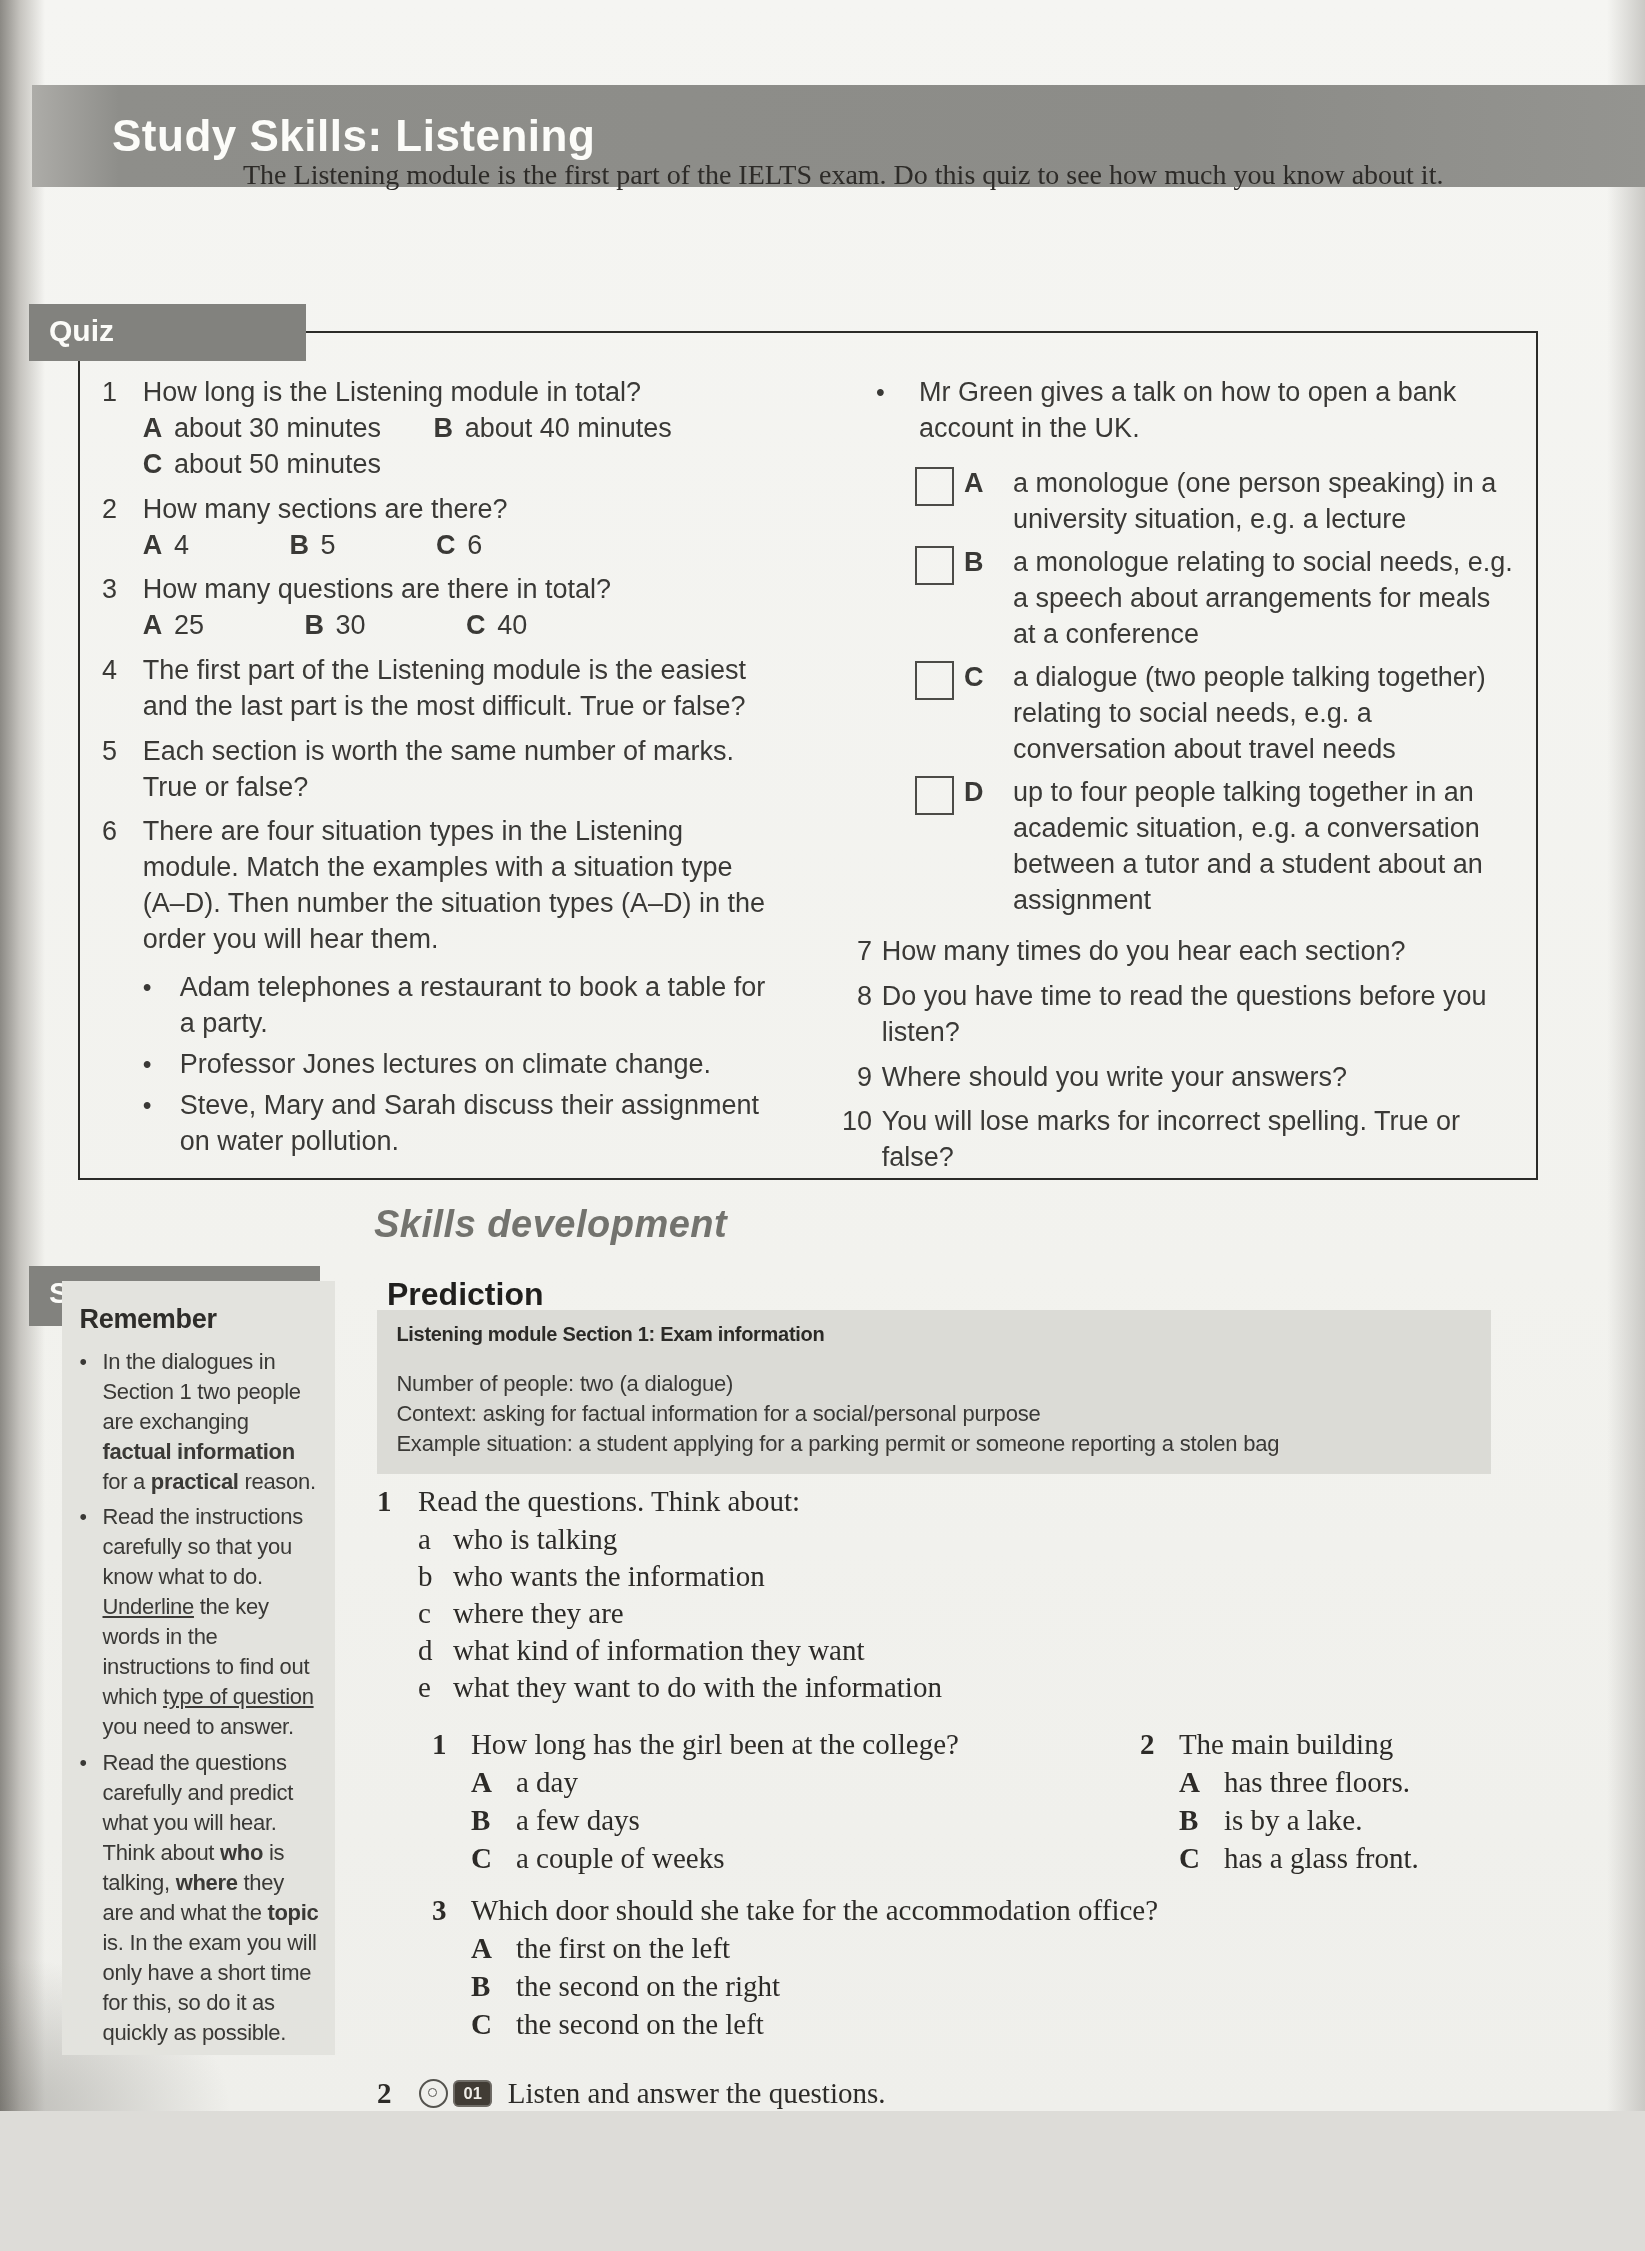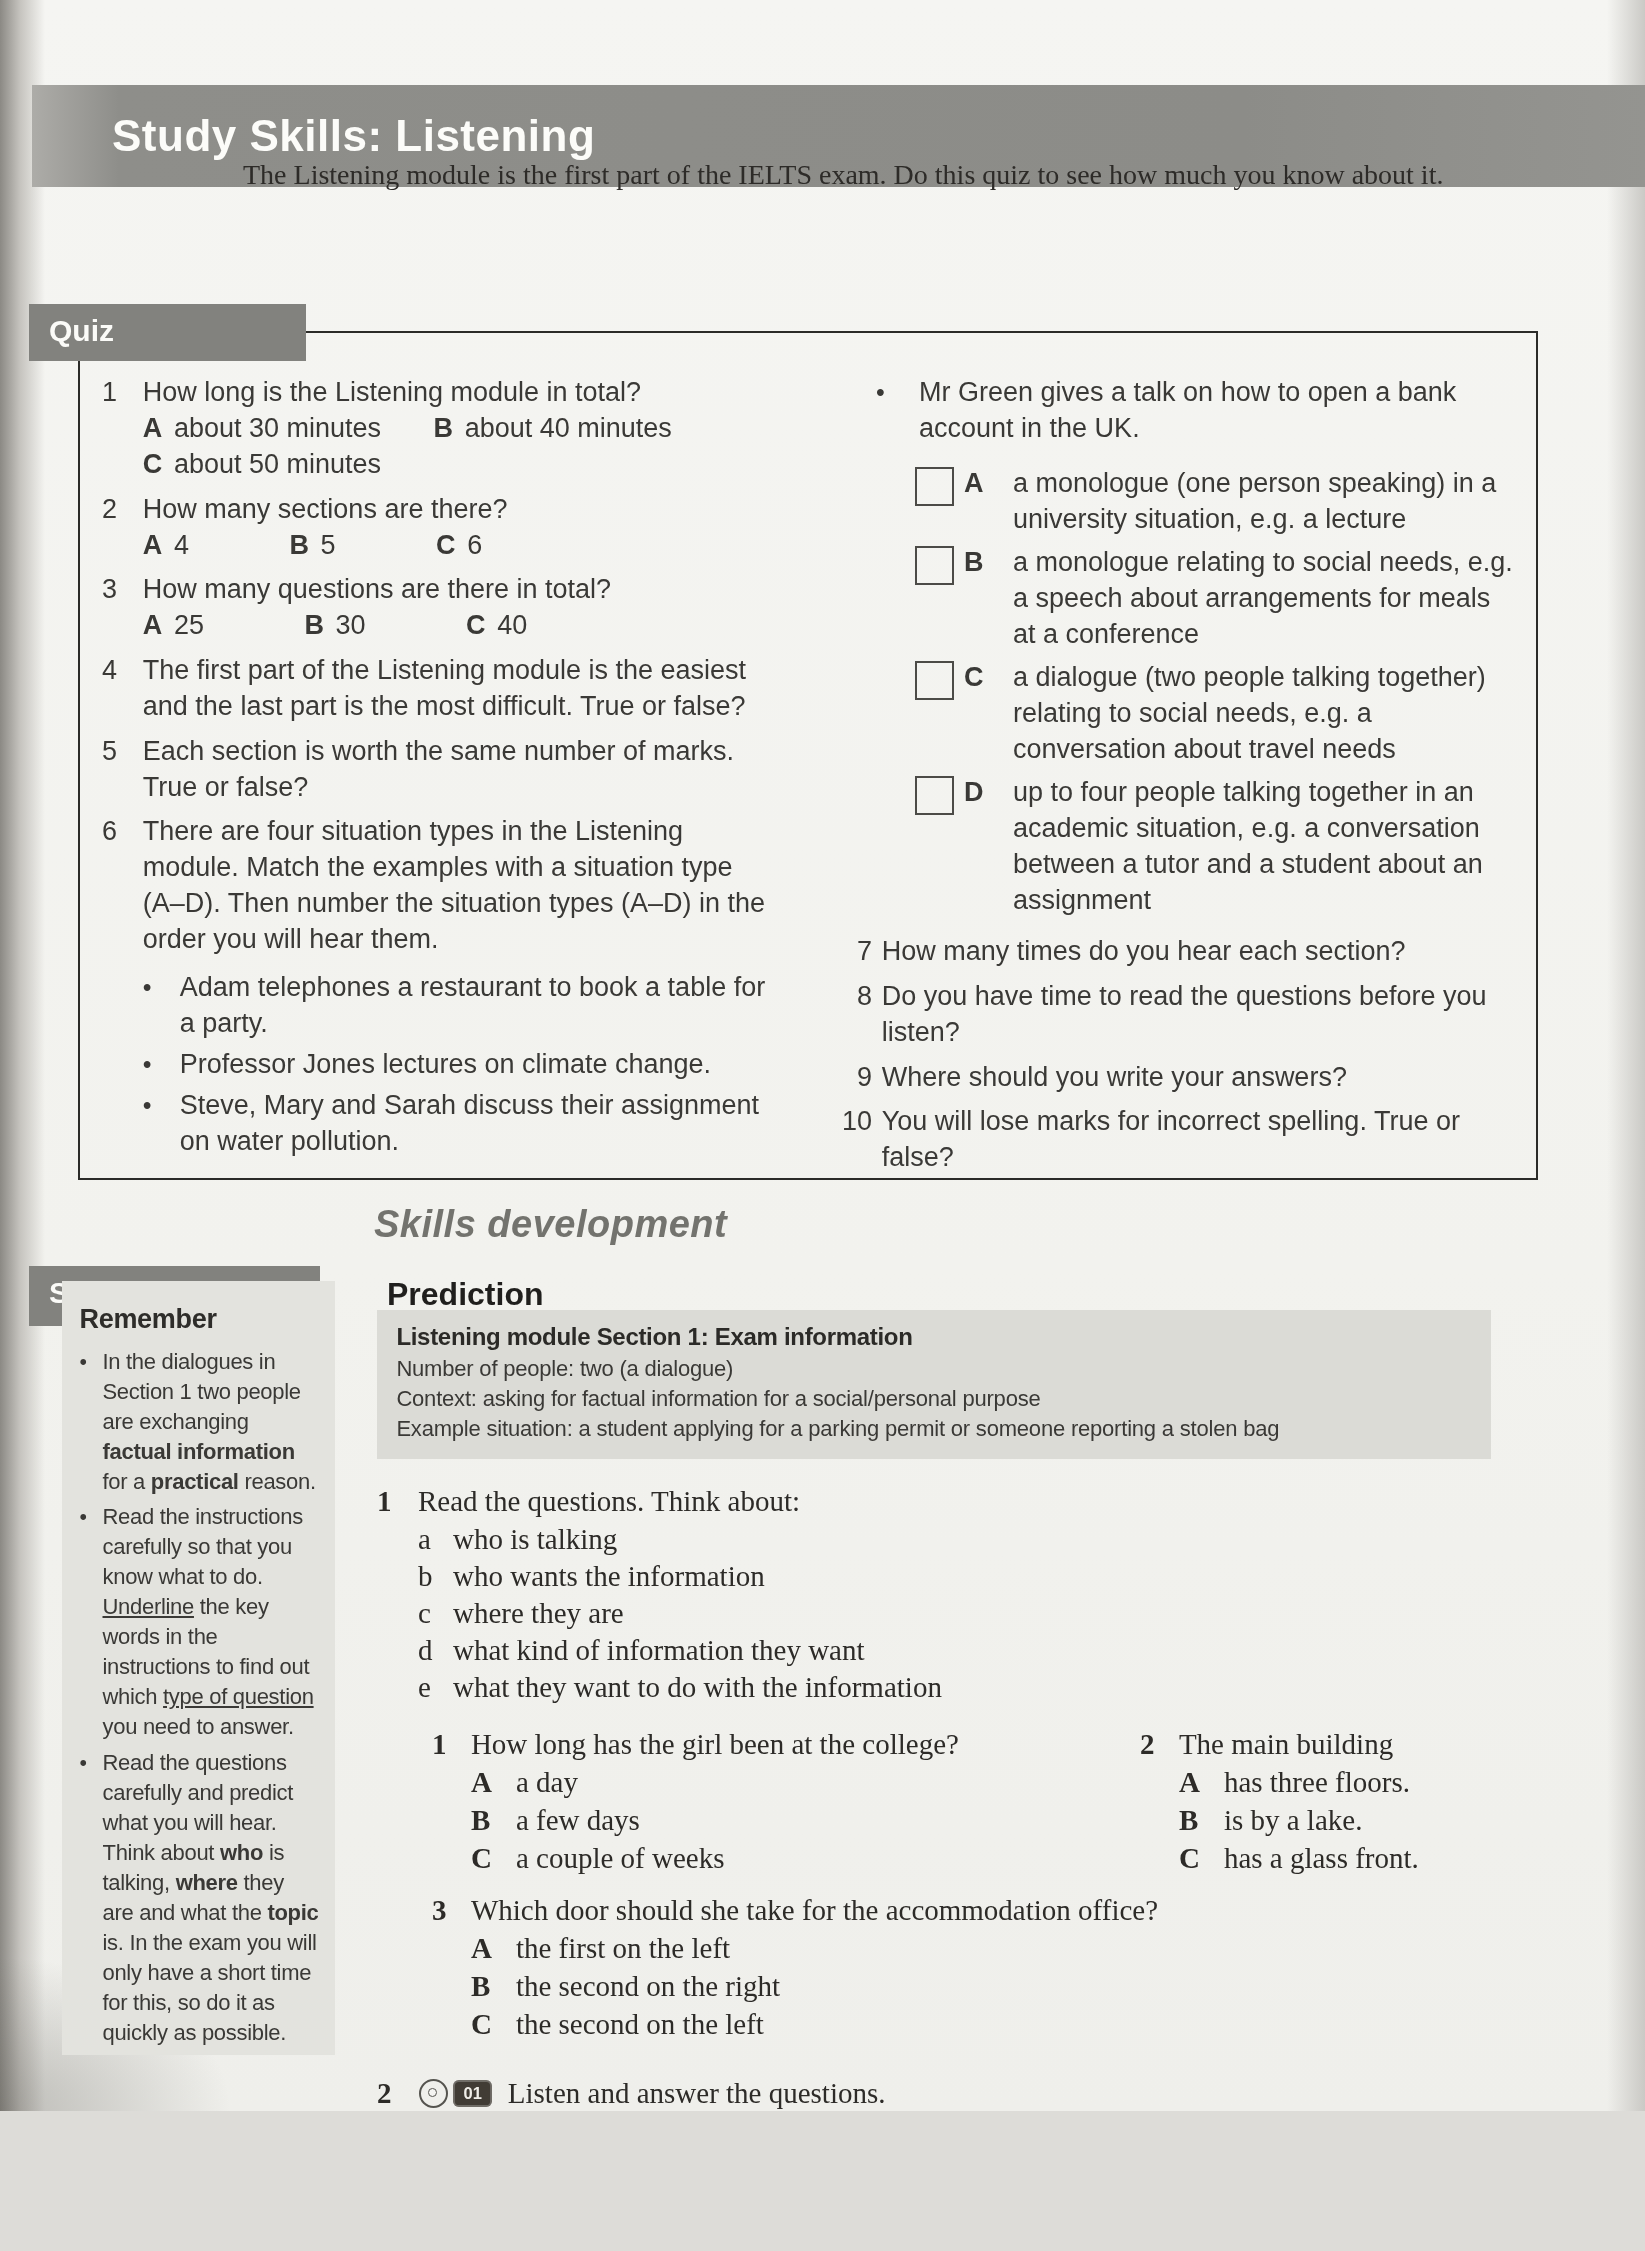--- a/index.html
+++ b/index.html
@@ -63,21 +63,21 @@
   .bm2{font-size:21.3px;}
   .rem-text .u{text-decoration:underline;}
 
   
   .skills{position:absolute;left:374px;top:1203px;margin:0;
     font-size:38px;font-style:italic;font-weight:700;color:#73736e;letter-spacing:0.5px;}
   .prediction{position:absolute;left:372px;top:1261px;margin:15px;
     font-size:32px;font-weight:700;color:#201f1d;}
   .infobox{position:absolute;left:377px;top:1310px;width:1114px;box-sizing:border-box;
     background:#dbdbd6;padding:12.6px 19.4px 15.5px 19.4px;}
-  .ib-title{font-size:24px;font-weight:700;letter-spacing:-0.3px;color:#2b2a27;margin-bottom:3px;}
+  .ib-title{font-size:20px;font-weight:700;letter-spacing:-0.3px;color:#2b2a27;margin-bottom:23px;}
   .ib-line{font-size:22px;line-height:30px;letter-spacing:-0.2px;color:#3a3936;}
   .ex1{position:absolute;left:377px;top:1483px;display:grid;grid-template-columns:41px 1fr;
     font-family:"Liberation Serif",serif;font-size:29px;line-height:37px;color:#2d2b28;}
   .exn{font-weight:700;}
   .abc{margin-top:1px;}
   .abc-row{display:grid;grid-template-columns:35px 1fr;}
   .al{}
 
   .subqs{position:absolute;left:432px;top:1725px;width:1106px;
     font-family:"Liberation Serif",serif;font-size:29px;line-height:38px;color:#2d2b28;}

